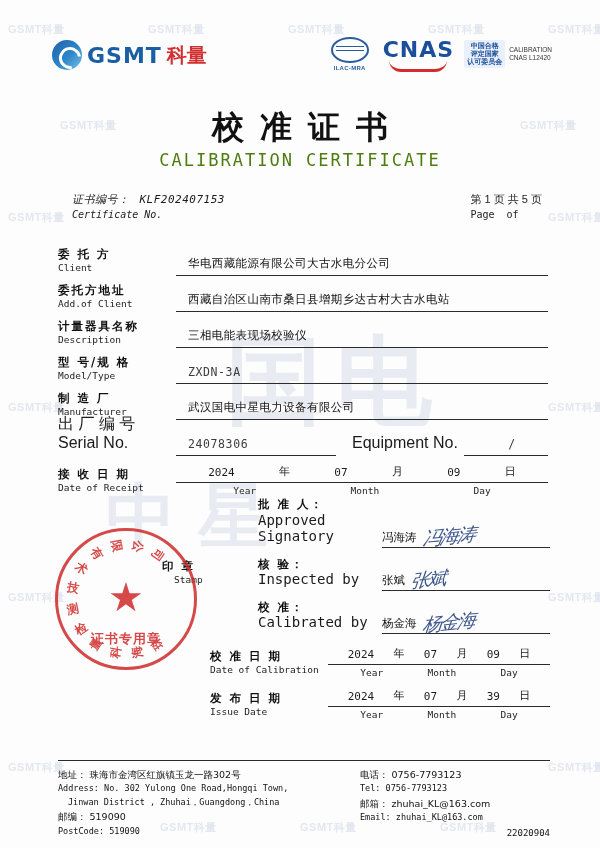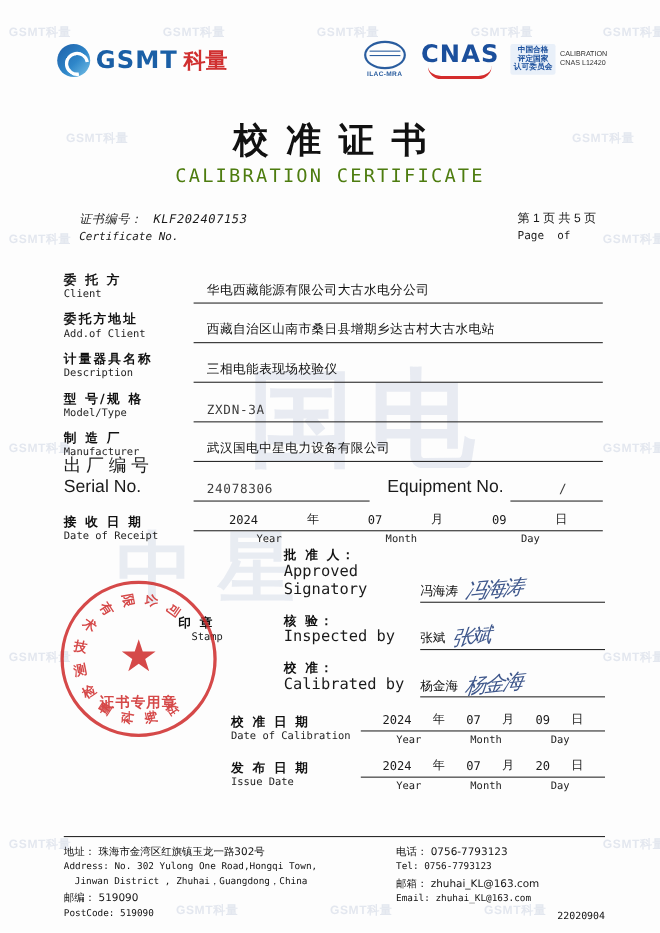--- a/index.html
+++ b/index.html
@@ -733,21 +733,21 @@
       <div class="lbl">
         <div class="cn">发 布 日 期</div>
         <div class="en">Issue Date</div>
       </div>
       <div style="flex:1;">
         <div class="date-line">
           <span class="date-cell">2024</span>
           <span class="date-unit">年</span>
           <span class="date-cell">07</span>
           <span class="date-unit">月</span>
-          <span class="date-cell">20</span>
+          <span class="date-cell">39</span>
           <span class="date-unit">日</span>
         </div>
         <div class="date-sub">
           <span>Year</span>
           <span>Month</span>
           <span>Day</span>
         </div>
       </div>
     </div>
 

